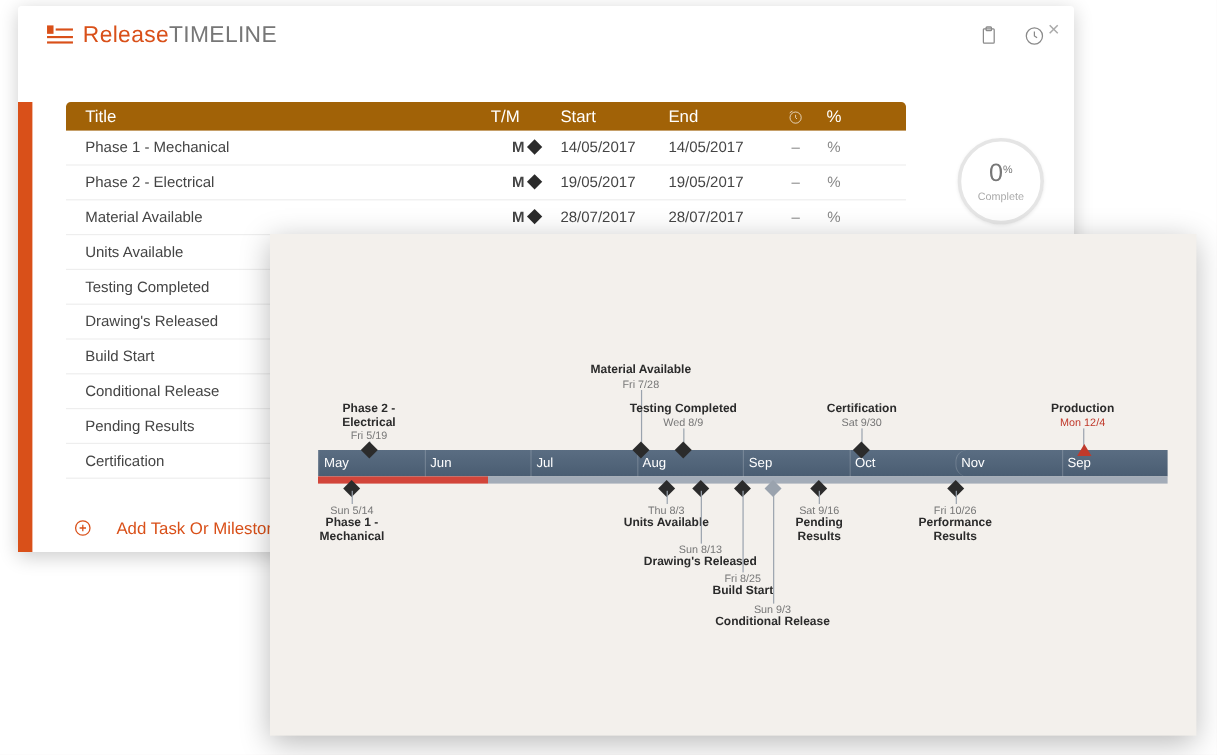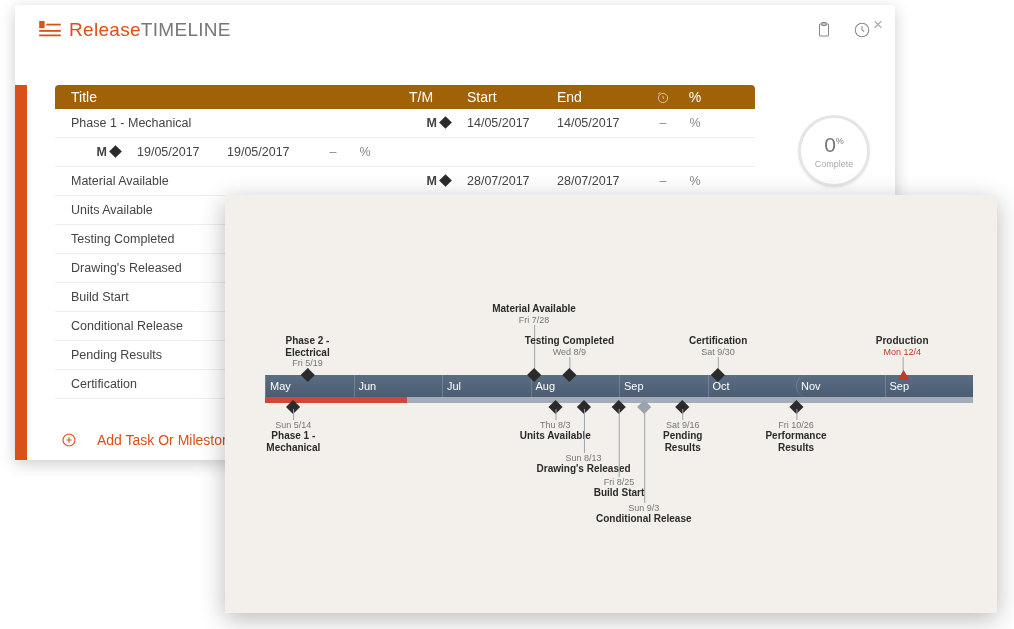--- a/index.html
+++ b/index.html
@@ -121,20 +121,21 @@
         <div class="row">
           <div class="col-title">Phase 1 - Mechanical</div>
           <div class="col-tm">M</div>
           <div class="col-dia"><span class="diamond"></span></div>
           <div class="col-start">14/05/2017</div>
           <div class="col-end">14/05/2017</div>
           <div class="col-dur">–</div>
           <div class="col-pct">%</div>
         </div>
         <div class="row">
+          <div class="col-title">Phase 2 - Electrical</div>
           <div class="col-tm">M</div>
           <div class="col-dia"><span class="diamond"></span></div>
           <div class="col-start">19/05/2017</div>
           <div class="col-end">19/05/2017</div>
           <div class="col-dur">–</div>
           <div class="col-pct">%</div>
         </div>
         <div class="row">
           <div class="col-title">Material Available</div>
           <div class="col-tm">M</div>

